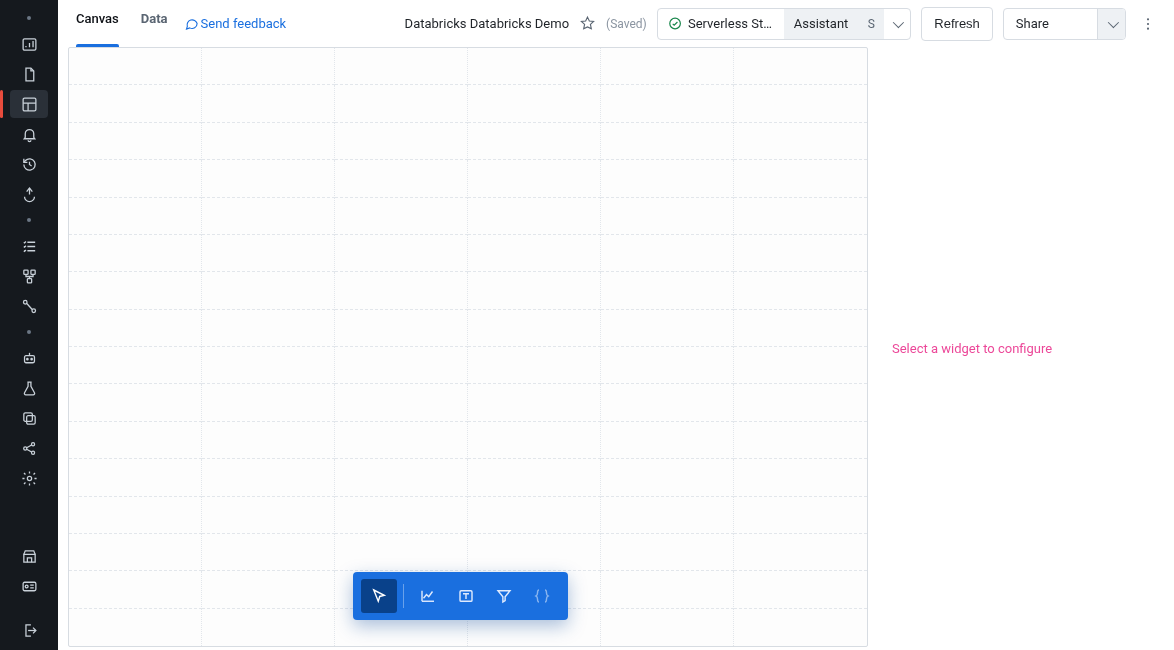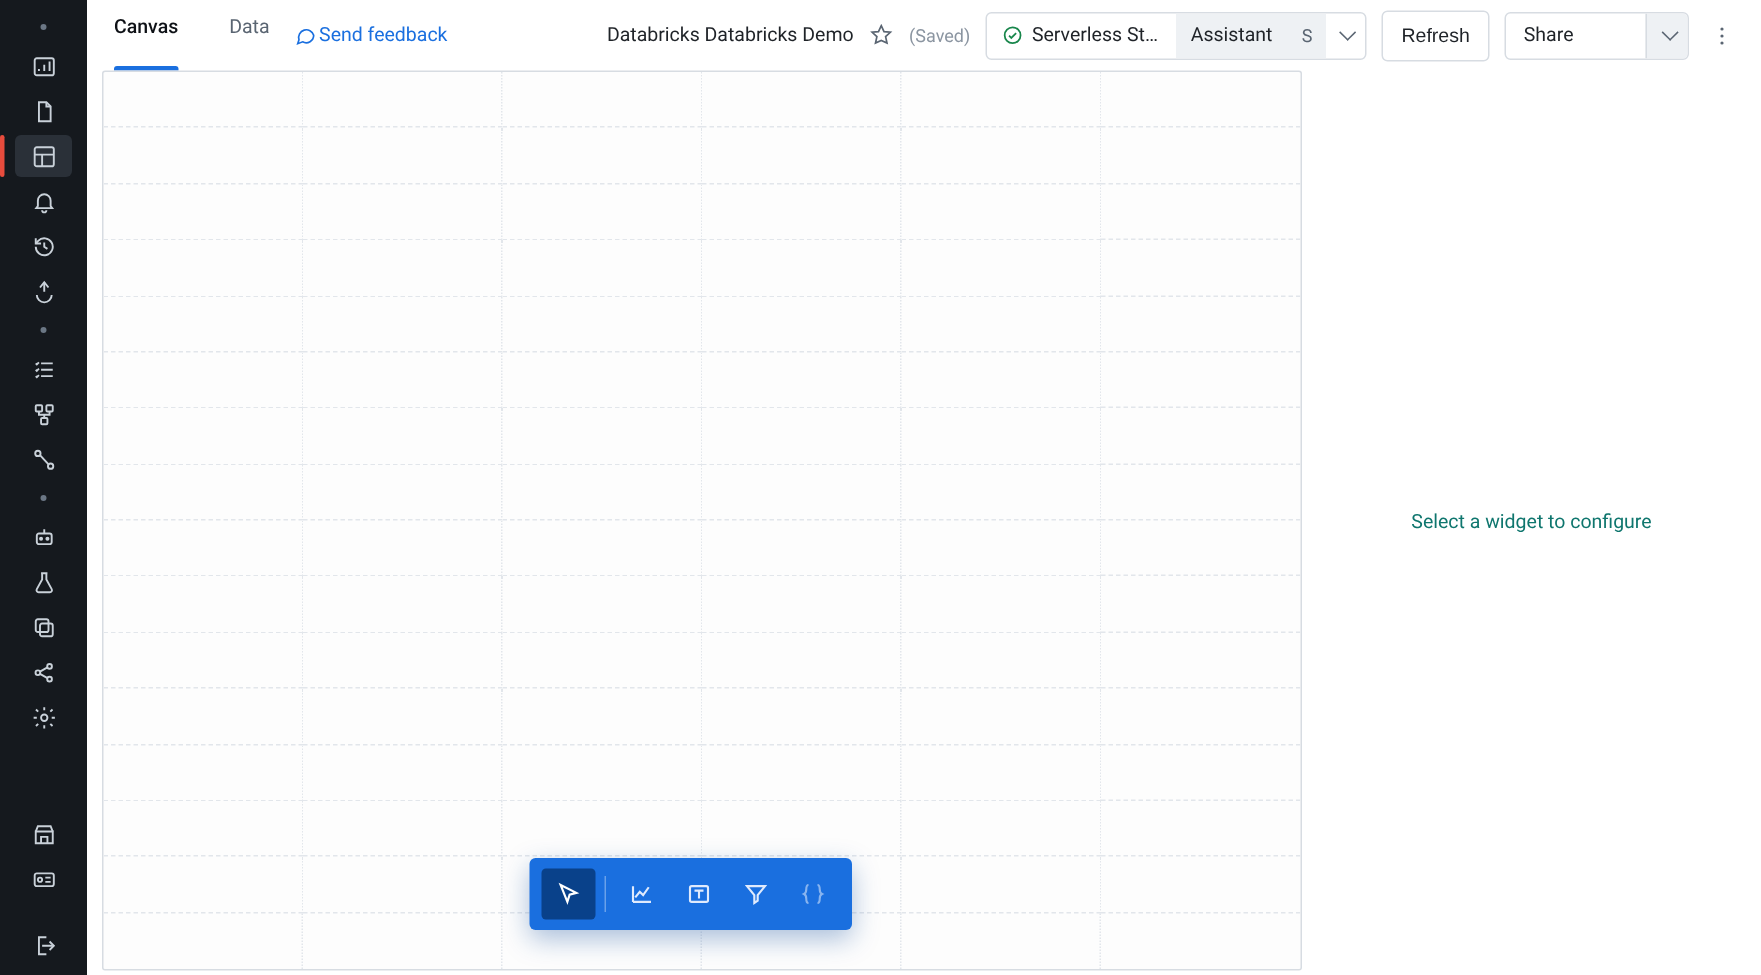--- a/index.html
+++ b/index.html
@@ -68,32 +68,33 @@
   
   .topbar {
     height: 47px;
     display: flex;
     align-items: center;
     padding: 0 14px 0 18px;
     gap: 10px;
   }
   .tabs {
     display: flex;
-    gap: 34px;
+    gap: 22px;
     align-items: center;
     height: 100%;
   }
   .tab {
     padding: 0 0 10px 0;
     font-size: 13px;
     color: #5a6572;
     cursor: pointer;
     height: 100%;
     display:flex; align-items:center;
     position: relative;
+    font-weight: bold;
   }
   .tab.active {
     color: #0e1116;
     font-weight: 500;
   }
   .tab.active::after {
     content: "";
     position: absolute;
     left: 0; right: 0; bottom: 0;
     height: 3px;
@@ -250,22 +251,21 @@
     width:1px; height:24px; background:rgba(255,255,255,0.35);
     margin: 0 4px;
   }
   .float-toolbar svg { width:18px; height:18px; }
 
   
   .right-panel {
     flex:1;
     display:flex;
     align-items:center;
-    justify-content:center;
-    color:#0f766e;
+    color:#ec4899;
     font-size:13px;
     padding: 0 24px;
   }
 
   
   .chev-down::before {
     content:"";
     display:inline-block;
     width:7px; height:7px;
     border-right:1.5px solid currentColor;

